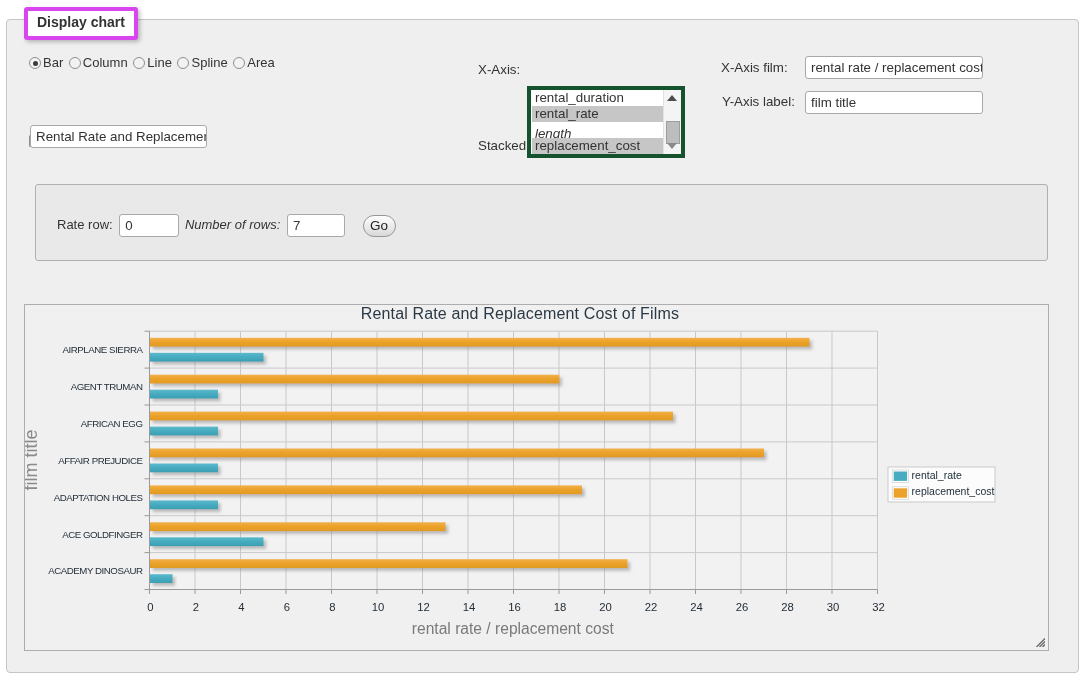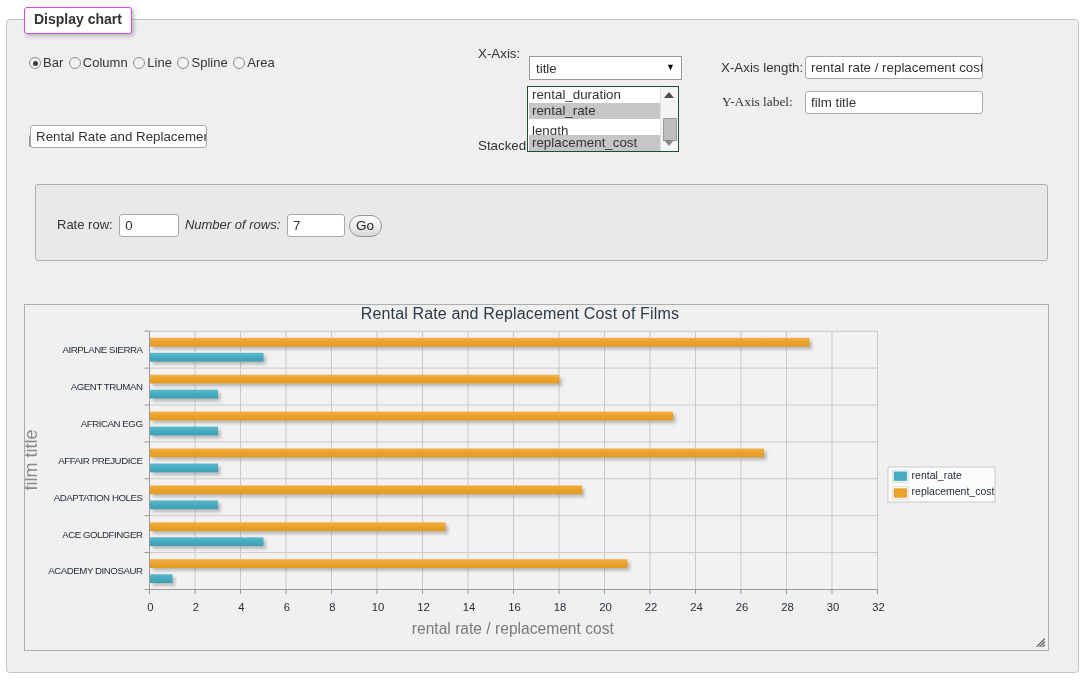--- a/index.html
+++ b/index.html
@@ -1,51 +1,51 @@
 <!DOCTYPE html>
 <html><head>
 <meta charset="utf-8">
 <style>
 * { margin:0; padding:0; box-sizing:content-box; }
 html,body { background:#fff; }
 body { font-family:"Liberation Sans", sans-serif; font-size:13.33px; color:#333; }
 #page { position:relative; width:1081px; height:681px; background:#fff; overflow:hidden; }
 #fs { position:absolute; left:6px; top:19px; width:1071px; height:652px; background:#efefef; border:1px solid #c5c5c5; border-radius:4px; }
-#legendbox { position:absolute; left:24px; top:7px; height:17px; line-height:17px; background:#fff; border:1px solid #d946ef; border-radius:3px; box-shadow:2px 2px 4px rgba(0,0,0,0.25); padding:3px 9px 5px; font-weight:bold; font-size:14px; color:#333; text-align:center; white-space:nowrap; }
+#legendbox { position:absolute; left:24px; top:7px; height:17px; line-height:17px; background:#fff; border:4px solid #d946ef; border-radius:3px; box-shadow:2px 2px 4px rgba(0,0,0,0.25); padding:3px 9px 5px; font-weight:bold; font-size:14px; color:#333; text-align:center; white-space:nowrap; }
 
 .radrow { position:absolute; left:29px; top:55px; height:14px; white-space:nowrap; font-size:13px; }
 .rad { display:inline-block; width:10px; height:10px; border:1px solid #8e8e8e; border-radius:50%; background:#f2f2f2; vertical-align:-2px; position:relative; margin-right:2px; }
 .rad.on::after { content:""; position:absolute; left:2.5px; top:2.5px; width:5px; height:5px; border-radius:50%; background:#3b3b3b; }
 .radrow label { margin-right:2px; }
 
 .chkrow { position:absolute; left:29px; top:88px;margin-top:46px; }
 .chk { display:inline-block; width:10px; height:10px; border:1px solid #8e8e8e; background:#fdfdfd; vertical-align:-1px; margin-right:5px; border-radius:1px; }
 
 .tin { position:absolute; height:15px; background:#fff; border:1px solid #a9a9a9; border-radius:3px; padding:3px 5px; font-size:13.33px; color:#333; font-family:"Liberation Sans",sans-serif; white-space:nowrap; overflow:hidden; }
 #titlein { left:30px; top:125px; width:165px; }
 #xlabin { left:805px; top:56px; width:166px; }
 #ylabin { left:805px; top:91px; width:166px; }
 .lab { position:absolute; white-space:nowrap; }
 
 #xsel { position:absolute; left:529px; top:56px; width:151px; height:22px; background:#fff; border:1px solid #999; }
 #xsel .txt { position:absolute; left:6px; top:4px; }
 #xsel .arr { position:absolute; right:6px; top:5px; font-size:9px; color:#000; }
 
-#series { position:absolute; left:527px; top:86px; width:150px; height:64px; background:#fff; border:1px solid #14532d; }
+#series { position:absolute; left:527px; top:86px; width:150px; height:64px; background:#fff; border:4px solid #14532d; }
 #series .opt { position:absolute; left:1px; height:16px; line-height:16px; padding-left:3px; width:129px; white-space:nowrap; overflow:hidden; }
 #series .sel { background:#c6c6c6; }
 #sb { position:absolute; right:0; top:0; width:17px; height:64px; background:#f4f4f4; border-left:1px solid #e2e2e2; }
 #sb .thumb { position:absolute; left:2px; top:31px; width:12px; height:21px; background:#bdbdbd; border:1px solid #9d9d9d; }
 #sb .au { position:absolute; left:3px; top:5px; width:0; height:0; border-left:5px solid transparent; border-right:5px solid transparent; border-bottom:6px solid #4d4d4d; }
 #sb .ad { position:absolute; left:3px; bottom:5px; width:0; height:0; border-left:5px solid transparent; border-right:5px solid transparent; border-top:6px solid #8a8a8a; }
 
 #panel { position:absolute; left:35px; top:184px; width:1011px; height:75px; background:#e9e9e9; border:1px solid #b0b0b0; border-radius:3px; }
 #panel .tin { position:static; display:inline-block; vertical-align:middle; line-height:15px; }
 #panelrow { position:absolute; left:21px; top:29px; height:24px; line-height:22px; white-space:nowrap; font-size:13px; }
-#gobtn { display:inline-block; vertical-align:middle; width:31px; height:20px; line-height:19px; text-align:center; border:1px solid #979797; border-radius:11px; background:linear-gradient(#fefefe,#e8e8e8 60%,#d8d8d8); font-size:13.5px; color:#222; }
+#gobtn { display:inline-block; vertical-align:middle; width:31px; height:20px; line-height:19px; text-align:center; border:1px solid #979797; border-radius:11px; background:linear-gradient(#fefefe,#e8e8e8 60%,#d8d8d8); font-size:13.5px; color:#222; margin-left:14px; }
 
 #chart { position:absolute; left:24px; top:304px; width:1023px; height:345px; background:#f0f0f0; border:1px solid #adadad; }
 #rsz { position:absolute; right:3px; bottom:3px; width:10px; height:10px; }
 </style>
 </head>
 <body>
 <div id="page">
   <div id="fs"></div>
   <div id="legendbox">Display chart</div>
 
@@ -54,42 +54,38 @@
     <span class="rad"></span><label>Column</label>
     <span class="rad"></span><label>Line</label>
     <span class="rad"></span><label>Spline</label>
     <span class="rad"></span><label>Area</label>
   </div>
 
   <div class="chkrow"><span class="chk"></span><label>Stacked</label></div>
 
   <div class="tin" id="titlein">Rental Rate and Replacement Cost of Films</div>
 
-  <div class="lab" style="left:478px; top:46px;">X-Axis:</div>
-  <div id="xsel">
-      <span class="txt">title</span>
-      <span class="arr">▼</span>
-    </div>
+  <div class="lab" style="left:478px; top:62px;">X-Axis:</div>
 
   <div class="lab" style="left:478px; top:138px;">Stacked:</div>
   <div id="series">
     <div class="opt" style="top:0;">rental_duration</div>
     <div class="opt sel" style="top:16px;">rental_rate</div>
-    <div class="opt" style="top:36px;">length</div>
+    <div class="opt" style="top:36px;font-style:italic;">length</div>
     <div class="opt sel" style="top:48px;">replacement_cost</div>
     <div id="sb">
         <span class="au"></span>
         <span class="thumb"></span>
         <span class="ad"></span>
       </div>
   </div>
 
-  <div class="lab" style="left:721px; top:60px;">X-Axis length:</div>
+  <div class="lab" style="left:721px; top:60px;">X-Axis film:</div>
   <div class="tin" id="xlabin">rental rate / replacement cost</div>
-  <div class="lab" style="left:722px; top:94px;font-family:Liberation Serif, serif;">Y-Axis label:</div>
+  <div class="lab" style="left:722px; top:94px;">Y-Axis label:</div>
   <div class="tin" id="ylabin">film title</div>
 
   <div id="panel">
     <div id="panelrow">
       <span>Rate row:</span>
       <span class="tin" style="width:48px; margin-left:3px;">0</span>
       <span style="margin-left:2px;font-style:italic;">Number of rows:</span>
       <span class="tin" style="width:46px; margin-left:3px;">7</span>
       <span id="gobtn">Go</span>
     </div>

